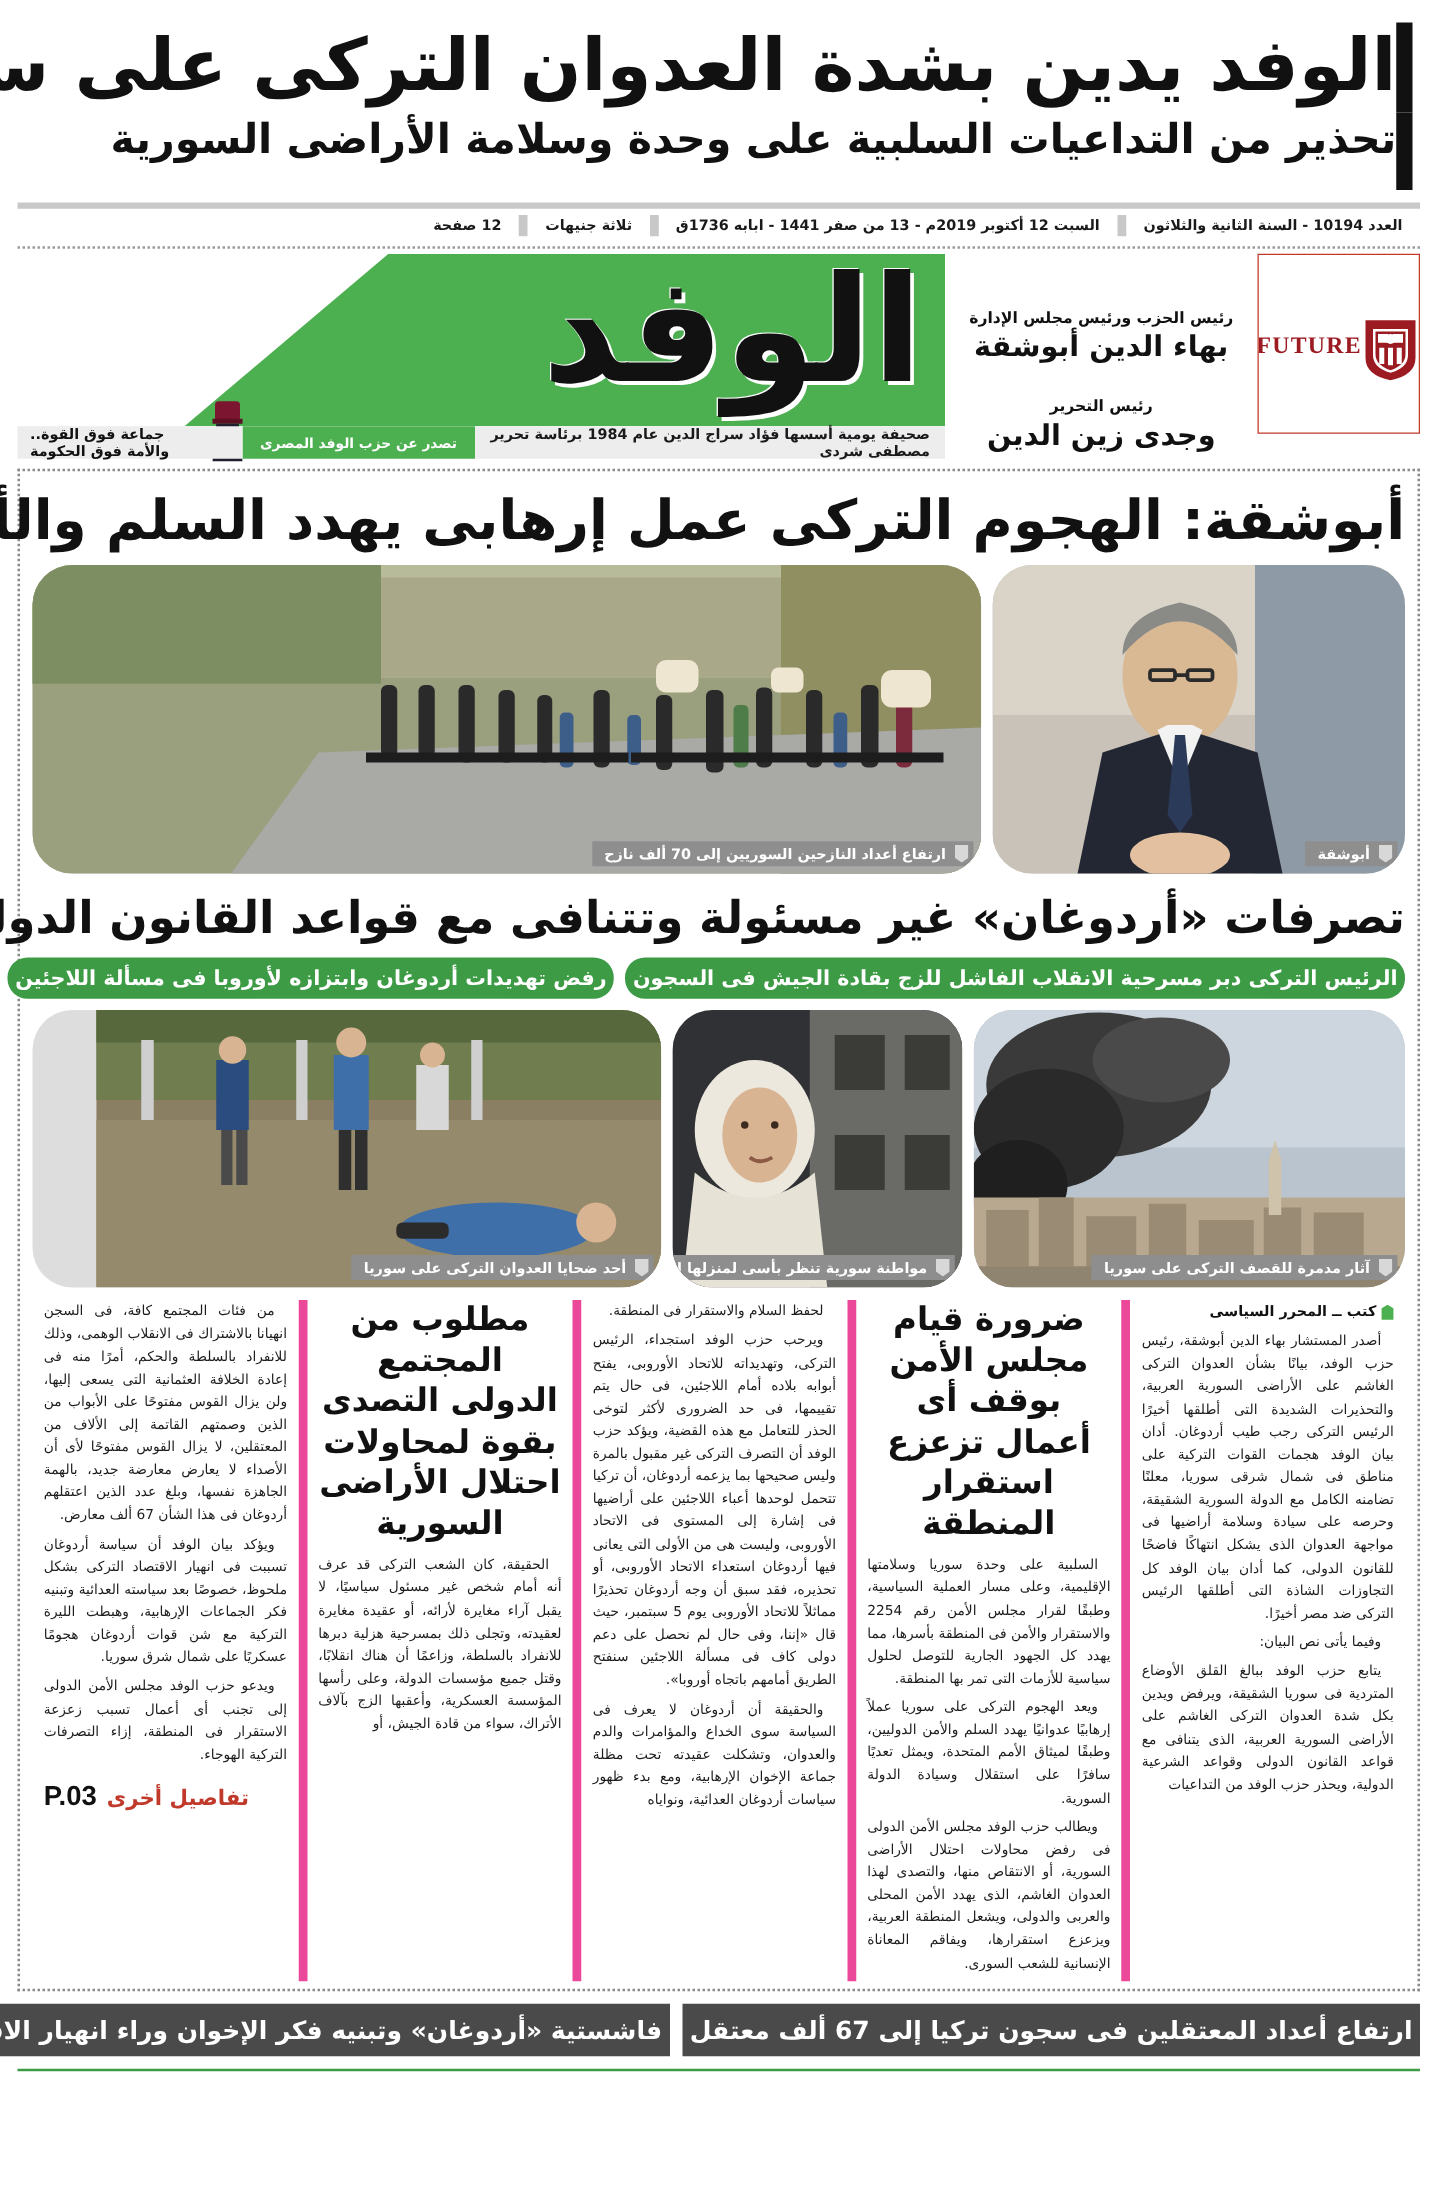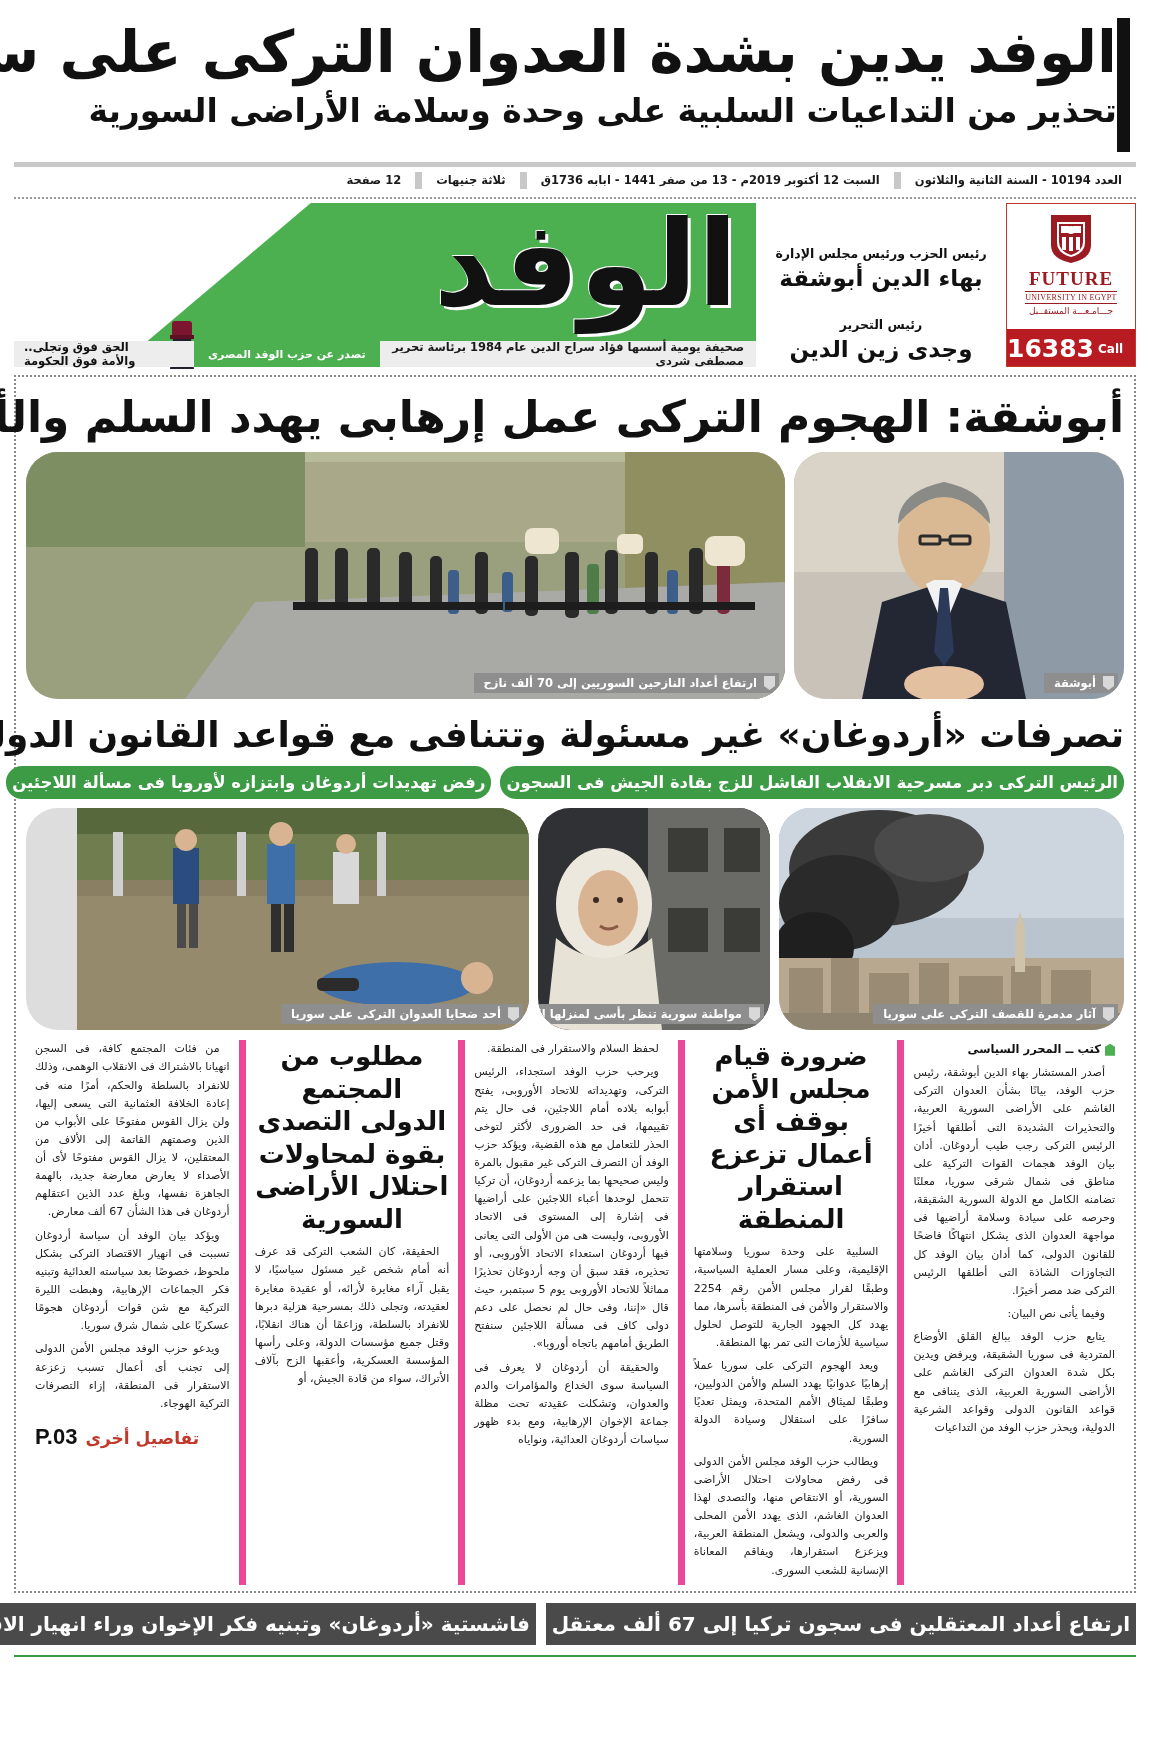--- a/index.html
+++ b/index.html
@@ -33,22 +33,22 @@
     direction: rtl;
   }
   .infostrip .cell { padding: 0 14px; white-space: nowrap; }
   .infostrip .sep { width: 7px; height: 17px; background: #c8c8c8; }
   .dotted { border-top: 2px dotted #9a9a9a; margin: 4px 14px 0 14px; }
 
   
   .masthead { position: relative; height: 168px; margin: 0 14px; display: flex; }
   .fue-ad {
     width: 130px; border: 1px solid #c0392b; background: #fff;
-    display: flex; flex-direction: column; align-items: center; overflow: hidden;
-    height: 164px; margin-top: 4px;
+    display: flex; flex-direction: row; align-items: center; overflow: hidden;
+    height: 144px; margin-top: 4px;
   }
   .fue-crest { width: 46px; height: 52px; margin-top: 9px; position: relative; }
   .fue-name { font-family: "Liberation Serif", serif; color: #9c1b22; font-size: 19px; letter-spacing: 1px; font-weight: bold; margin-top: 3px; }
   .fue-sub { font-family: "Liberation Serif", serif; color: #9c1b22; font-size: 8px; letter-spacing: 0.3px; border-top: 1px solid #9c1b22; border-bottom: 1px solid #9c1b22; padding: 1px 0; margin-top: 1px; }
   .fue-ar { color: #9c1b22; font-size: 9px; margin-top: 2px; letter-spacing: 2px; }
   .fue-call { background: #b81c22; color: #fff; width: 100%; margin-top: 13px; padding: 5px 0 2px 0; text-align: left; flex: 1; }
   .fue-call .c1 { font-size: 12px; font-weight: bold; display: inline-block; vertical-align: middle;}
   .fue-call .c2 { font-size: 25px; font-weight: bold; display: inline-block; vertical-align: middle; margin-right: 4px;}
 
   .editors { width: 250px; text-align: center; padding-top: 8px; margin-top: 39px; }
@@ -230,21 +230,21 @@
           <rect x="8" y="2" width="20" height="16" rx="3" fill="#7b1530"></rect>
           <rect x="6" y="16" width="24" height="4" fill="#5d0f24"></rect>
           <path d="M9 20 L27 20 L30 50 L6 50 Z" fill="#1f1f2e"></path>
           <circle cx="18" cy="28" r="5" fill="#e8c9a0"></circle>
         </svg>
       </div>
       <div class="tagline-row">
         <div class="tag-main">صحيفة يومية أسسها فؤاد سراج الدين عام 1984 برئاسة تحرير مصطفى شردى</div>
         <div class="tag-green">تصدر عن حزب الوفد المصرى</div>
         <div class="tag-motto">
-          <span>الحق فوق وتجلى..</span>
+          <span>جماعة فوق القوة..</span>
           <span>والأمة فوق الحكومة</span>
         </div>
       </div>
     </div>
   </div>
 
   <div class="body-frame">
 
     <div class="lead-head">أبوشقة: الهجوم التركى عمل إرهابى يهدد السلم والأمن الدوليين</div>
 

